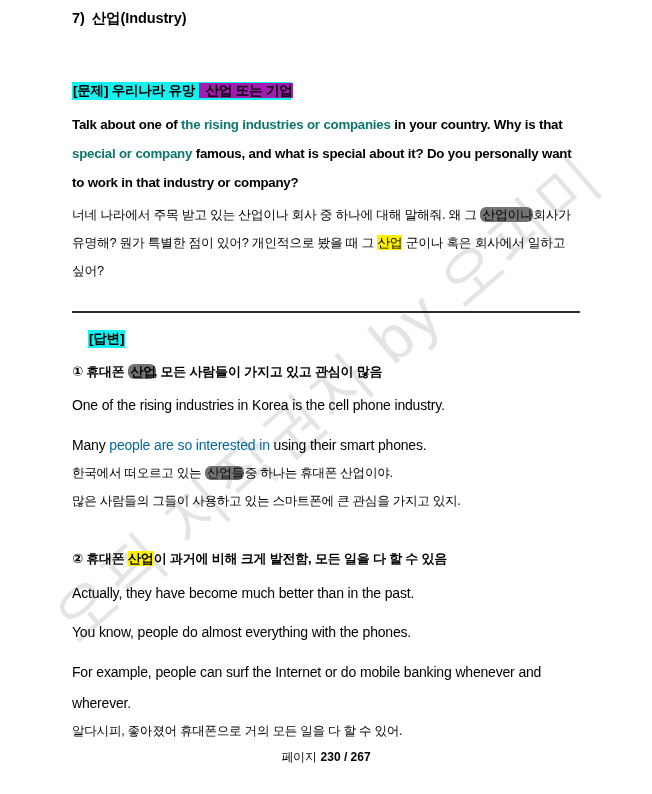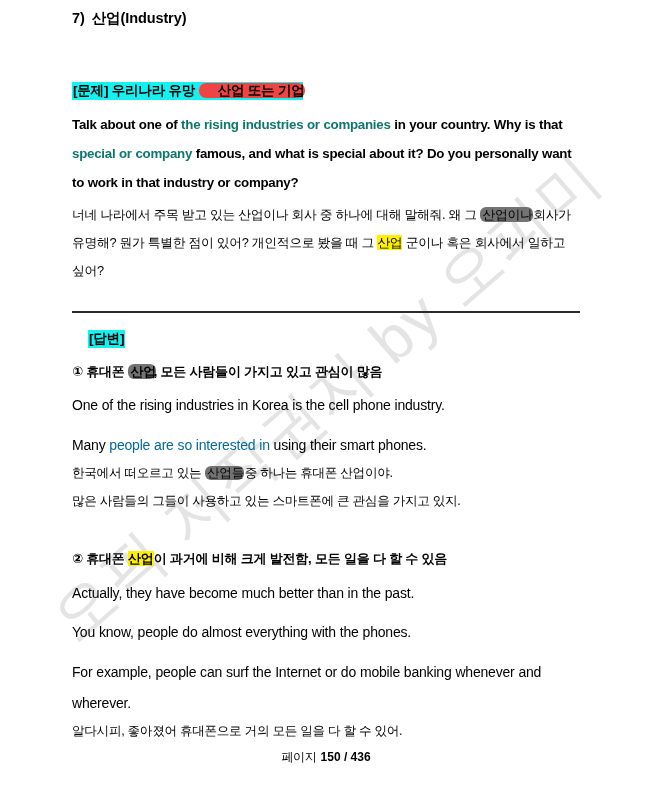--- a/index.html
+++ b/index.html
@@ -69,24 +69,23 @@
   .hl-yellow {
     background: #fff000;
   }
   .hl-yellow-thin {
     background: #737373;
     padding-left: 2.5px;
     margin-right: -2.5px;
     border-radius: 6px;
   }
   .hl-green-thin {
-    background: #ef4444;
-    padding-left: 19px;
+    background: #a21caf;
+    padding-left: 7px;
     margin-right: -2.5px;
-    border-radius: 7px;
   }
 
   p.en {
     font-size: 13.3px;
     font-weight: bold;
     line-height: 2.18;
     margin: 9px 0 0 0;
     letter-spacing: -0.25px;
     word-spacing: 0.2px;
   }
@@ -199,16 +198,16 @@
     <p class="en body"><span class="red">You know, people do almost everything with the phones.</span></p>
 
     <p class="en body"><span class="red">For example,</span><span> people can surf the Internet or do mobile banking whenever and wherever.</span></p>
 
 
     <p class="kr"><span>알다시피, 좋아졌어 휴대폰으로 거의 모든 일을 다 할 수 있어.</span></p>
 
   </div>
 
   <div class="footer">
-    <span class="f-label">페이지</span><span class="f-num">150 / 436</span>
+    <span class="f-label">페이지</span><span class="f-num">230 / 267</span>
   </div>
 
 </div>
 
 </body></html>

